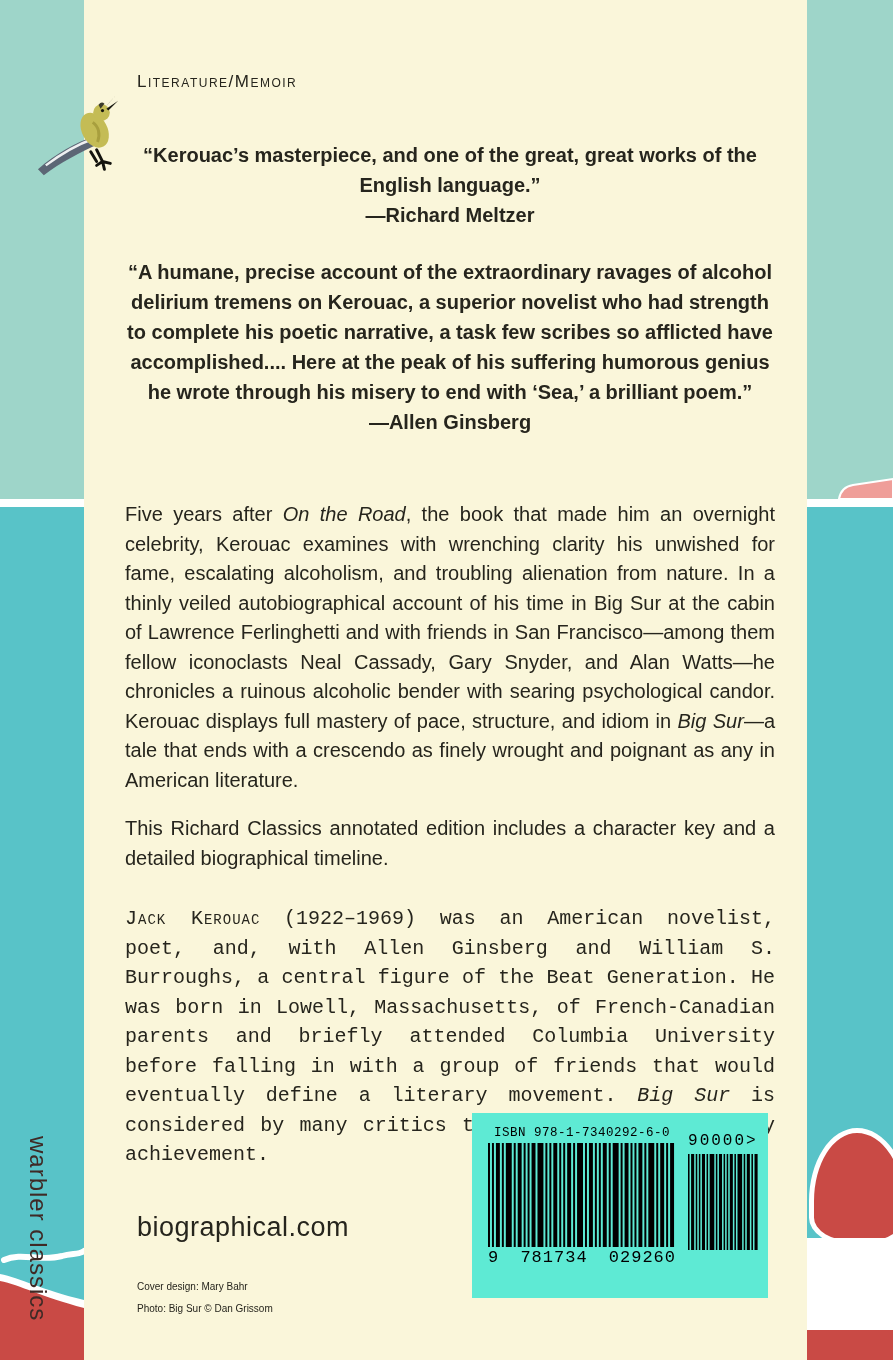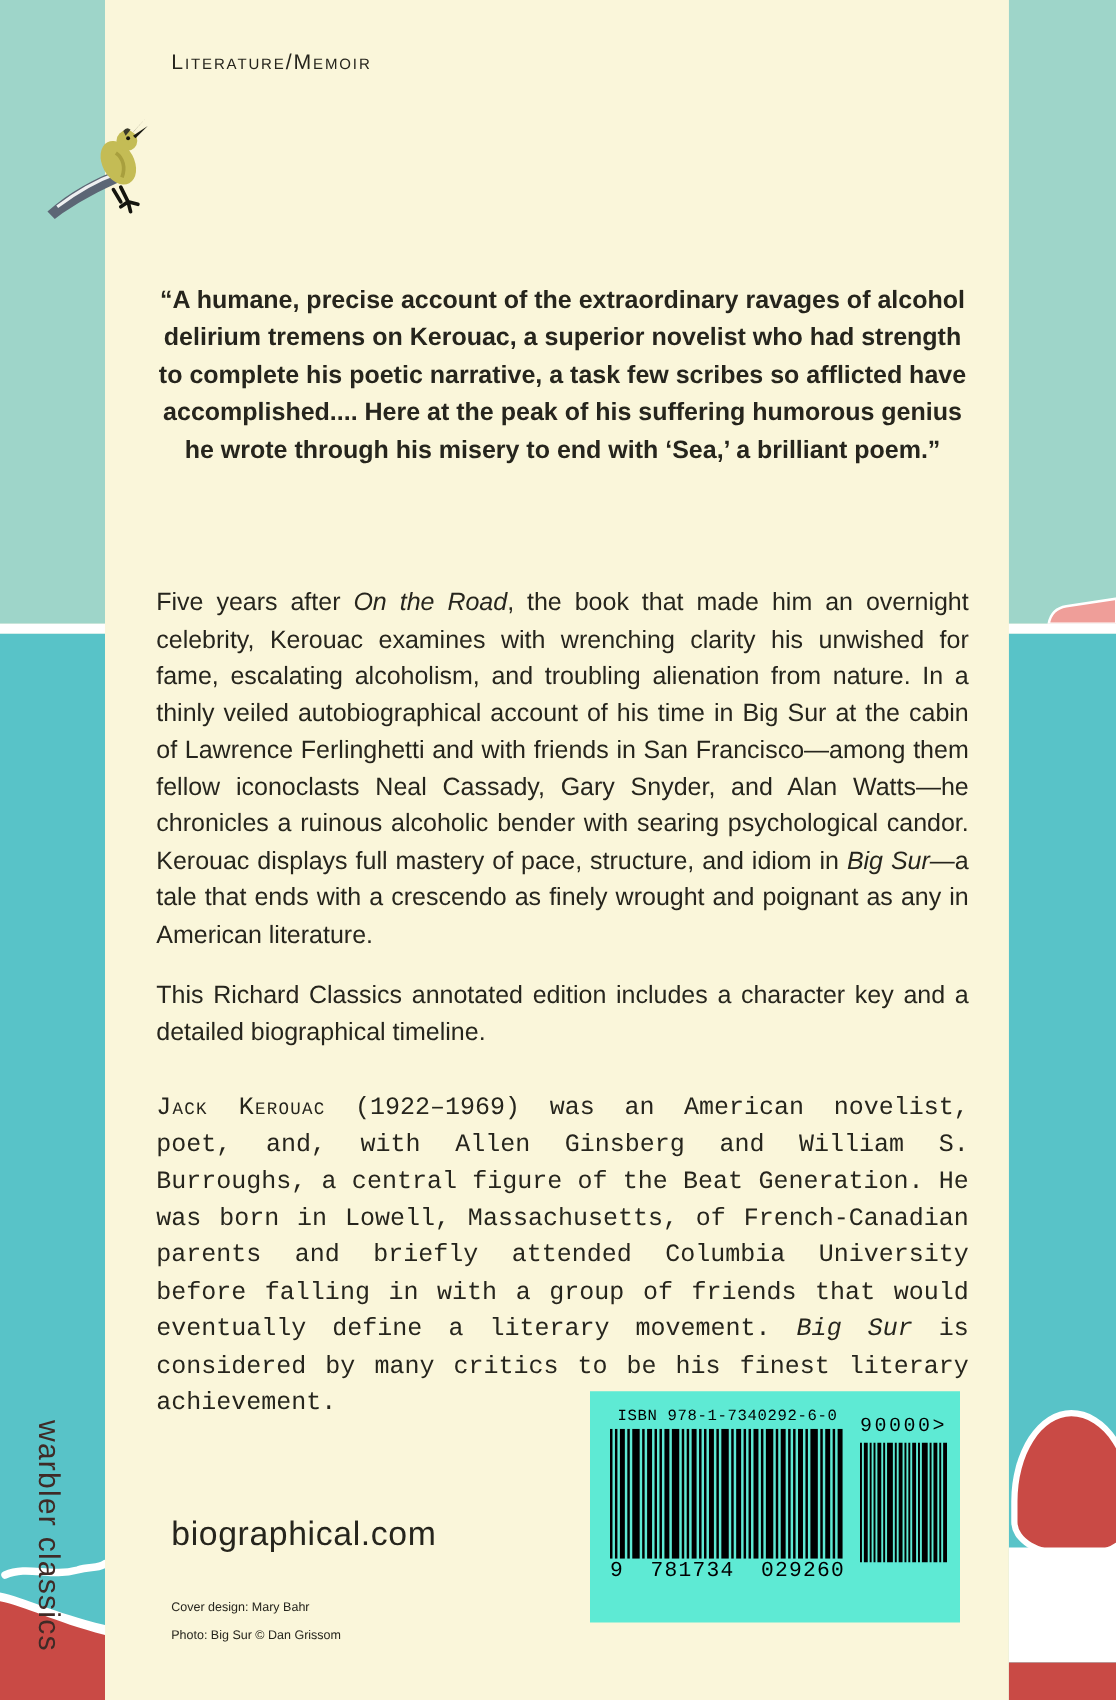--- a/index.html
+++ b/index.html
@@ -32,21 +32,21 @@
   
   .spine-label{
     position:absolute; left:24px; top:1136px; z-index:6;
     writing-mode:vertical-rl; font-size:24px; letter-spacing:1px;
     color:var(--spine-ink,#3f2a26);
   }
   
   .bird{position:absolute; left:36px; top:92px; width:88px; height:92px; z-index:5;}
   
   .panel{position:absolute; left:84px; top:0; width:723px; height:1360px;}
-  .block{position:absolute; left:41px; right:32px;}
+  .block{position:absolute; left:41px; right:32px;margin-top:32px;}
   .genre{left:53px; top:40px; font-size:17px; font-variant:small-caps; letter-spacing:1.5px;}
   .quote{text-align:center; font-weight:700; font-size:20px; line-height:30px;}
   .q1{top:108px;} .q2{top:225px;}
   .body-text{font-size:20px; line-height:29.5px; text-align:justify;}
   .p1{top:468px;} .p2{top:782px;} .bio{top:872px;font-family:Liberation Mono, monospace;}
   .seg-italic{font-style:italic;}
   .seg-smallcaps{font-variant:small-caps; letter-spacing:1px;}
   
   .barcode-box{
     position:absolute; left:388px; top:1113px; width:296px; height:185px;
@@ -103,23 +103,28 @@
   <circle cx="68" cy="18" r="1.6" fill="#14140e"></circle>
   <path d="M58,30 C64,34 66,42 63,50" stroke="#a89f3e" stroke-width="3" fill="none"></path>
   <path d="M62,58 L68,70 L62,74 M68,70 L76,72 M68,70 L70,78" stroke="#14140e" stroke-width="3" fill="none" stroke-linecap="round"></path>
   <path d="M56,60 L62,70" stroke="#14140e" stroke-width="3" fill="none" stroke-linecap="round"></path>
 </svg>
 
 <div class="panel">
 
   <div class="block genre">Literature/Memoir</div>
 
+  <div class="block quote q1">
+    <div>“Kerouac’s masterpiece, and one of the great, great works of the English language.”</div>
+    <div>—Richard Meltzer</div>
+  </div>
 
   <div class="block quote q2">
     <div>“A humane, precise account of the extraordinary ravages of alcohol delirium tremens on Kerouac, a superior novelist who had strength to complete his poetic narrative, a task few scribes so afflicted have accomplished.... Here at the peak of his suffering humorous genius he wrote through his misery to end with ‘Sea,’ a brilliant poem.”</div>
+    <div>—Allen Ginsberg</div>
   </div>
 
   <div class="block body-text p1"><span>Five years after </span><span class="seg-italic">On the Road</span><span>, the book that made him an overnight celebrity, Kerouac examines with wrenching clarity his unwished for fame, escalating alcoholism, and troubling alienation from nature. In a thinly veiled autobiographical account of his time in Big Sur at the cabin of Lawrence Ferlinghetti and with friends in San Francisco—among them fellow iconoclasts Neal Cassady, Gary Snyder, and Alan Watts—he chronicles a ruinous alcoholic bender with searing psychological candor. Kerouac displays full mastery of pace, structure, and idiom in </span><span class="seg-italic">Big Sur</span><span>—a tale that ends with a crescendo as finely wrought and poignant as any in American literature.</span></div>
 
   <div class="block body-text p2"><span>This Richard Classics annotated edition includes a character key and a detailed biographical timeline.</span></div>
 
   <div class="block body-text bio"><span class="seg-smallcaps">Jack Kerouac</span><span> (1922–1969) was an American novelist, poet, and, with Allen Ginsberg and William S. Burroughs, a central figure of the Beat Generation. He was born in Lowell, Massachusetts, of French-Canadian parents and briefly attended Columbia University before falling in with a group of friends that would eventually define a literary movement. </span><span class="seg-italic">Big Sur</span><span> is considered by many critics to be his finest literary achievement.</span></div>
 
   <div class="barcode-box">
     <div class="ean">

